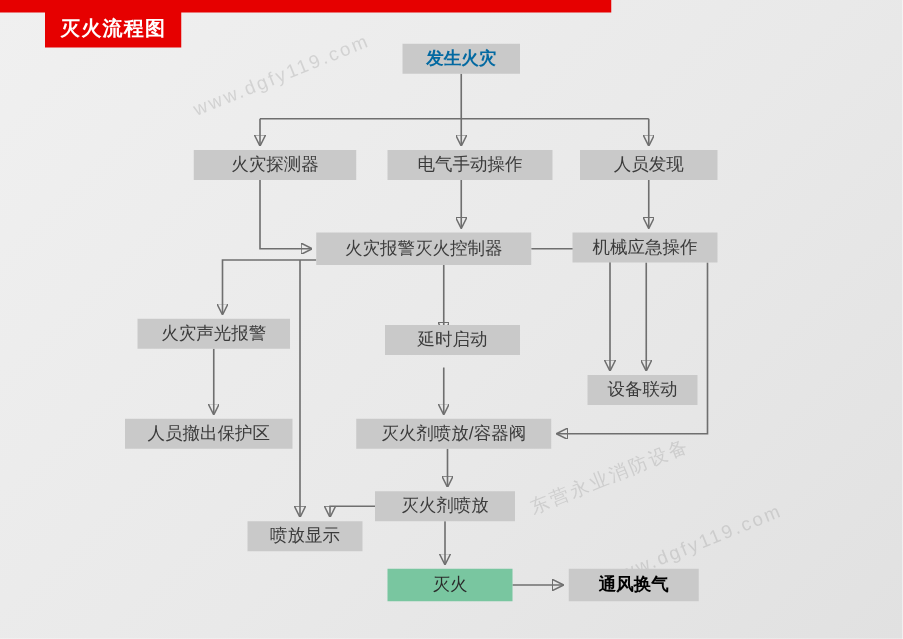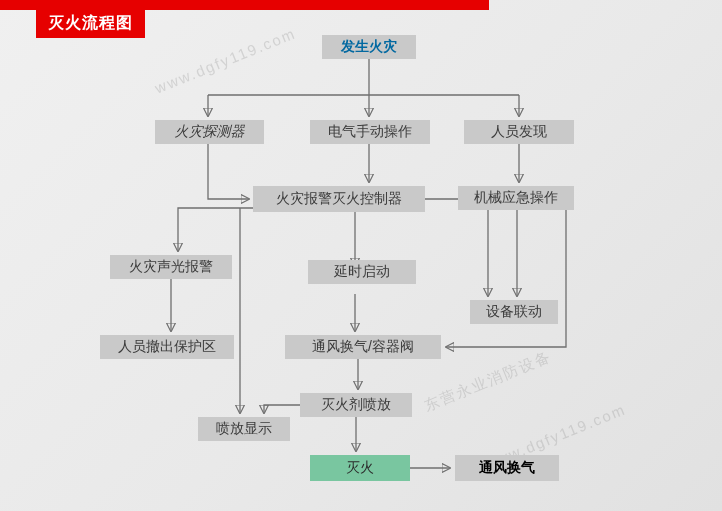--- a/index.html
+++ b/index.html
@@ -113,39 +113,39 @@
 
     <path d="M300 405 H264 V413" marker-end="url(#arrow)"></path>
 
     <path d="M356 417 V451" marker-end="url(#arrow)"></path>
 
     <path d="M410 468 H450" marker-end="url(#arrow)"></path>
   </svg>
 
   <div class="node red-text" style="left:322px; top:35px; width:94px;">发生火灾</div>
 
-  <div class="node" style="left:155px; top:120px; width:109px;font-style:italic;">火灾探测器</div>
+  <div class="node" style="left:155px; top:120px; width:130px;">火灾探测器</div>
 
-  <div class="node" style="left:310px; top:120px; width:120px;">电气手动操作</div>
+  <div class="node" style="left:310px; top:120px; width:132px;">电气手动操作</div>
 
   <div class="node" style="left:464px; top:120px; width:110px;">人员发现</div>
 
   <div class="node tall" style="left:253px; top:186px; width:172px;">火灾报警灭火控制器</div>
 
   <div class="node" style="left:458px; top:186px; width:116px;">机械应急操作</div>
 
   <div class="node" style="left:110px; top:255px; width:122px;">火灾声光报警</div>
 
   <div class="node" style="left:308px; top:260px; width:108px;">延时启动</div>
 
   <div class="node" style="left:470px; top:300px; width:88px;">设备联动</div>
 
   <div class="node" style="left:100px; top:335px; width:134px;">人员撤出保护区</div>
 
-  <div class="node" style="left:285px; top:335px; width:156px;">通风换气/容器阀</div>
+  <div class="node" style="left:285px; top:335px; width:156px;">灭火剂喷放/容器阀</div>
 
   <div class="node" style="left:198px; top:417px; width:92px;">喷放显示</div>
 
   <div class="node" style="left:300px; top:393px; width:112px;">灭火剂喷放</div>
 
   <div class="node tall green-fill" style="left:310px; top:455px; width:100px;">灭火</div>
 
   <div class="node tall green-text" style="left:455px; top:455px; width:104px;">通风换气</div>
 
 </div>

